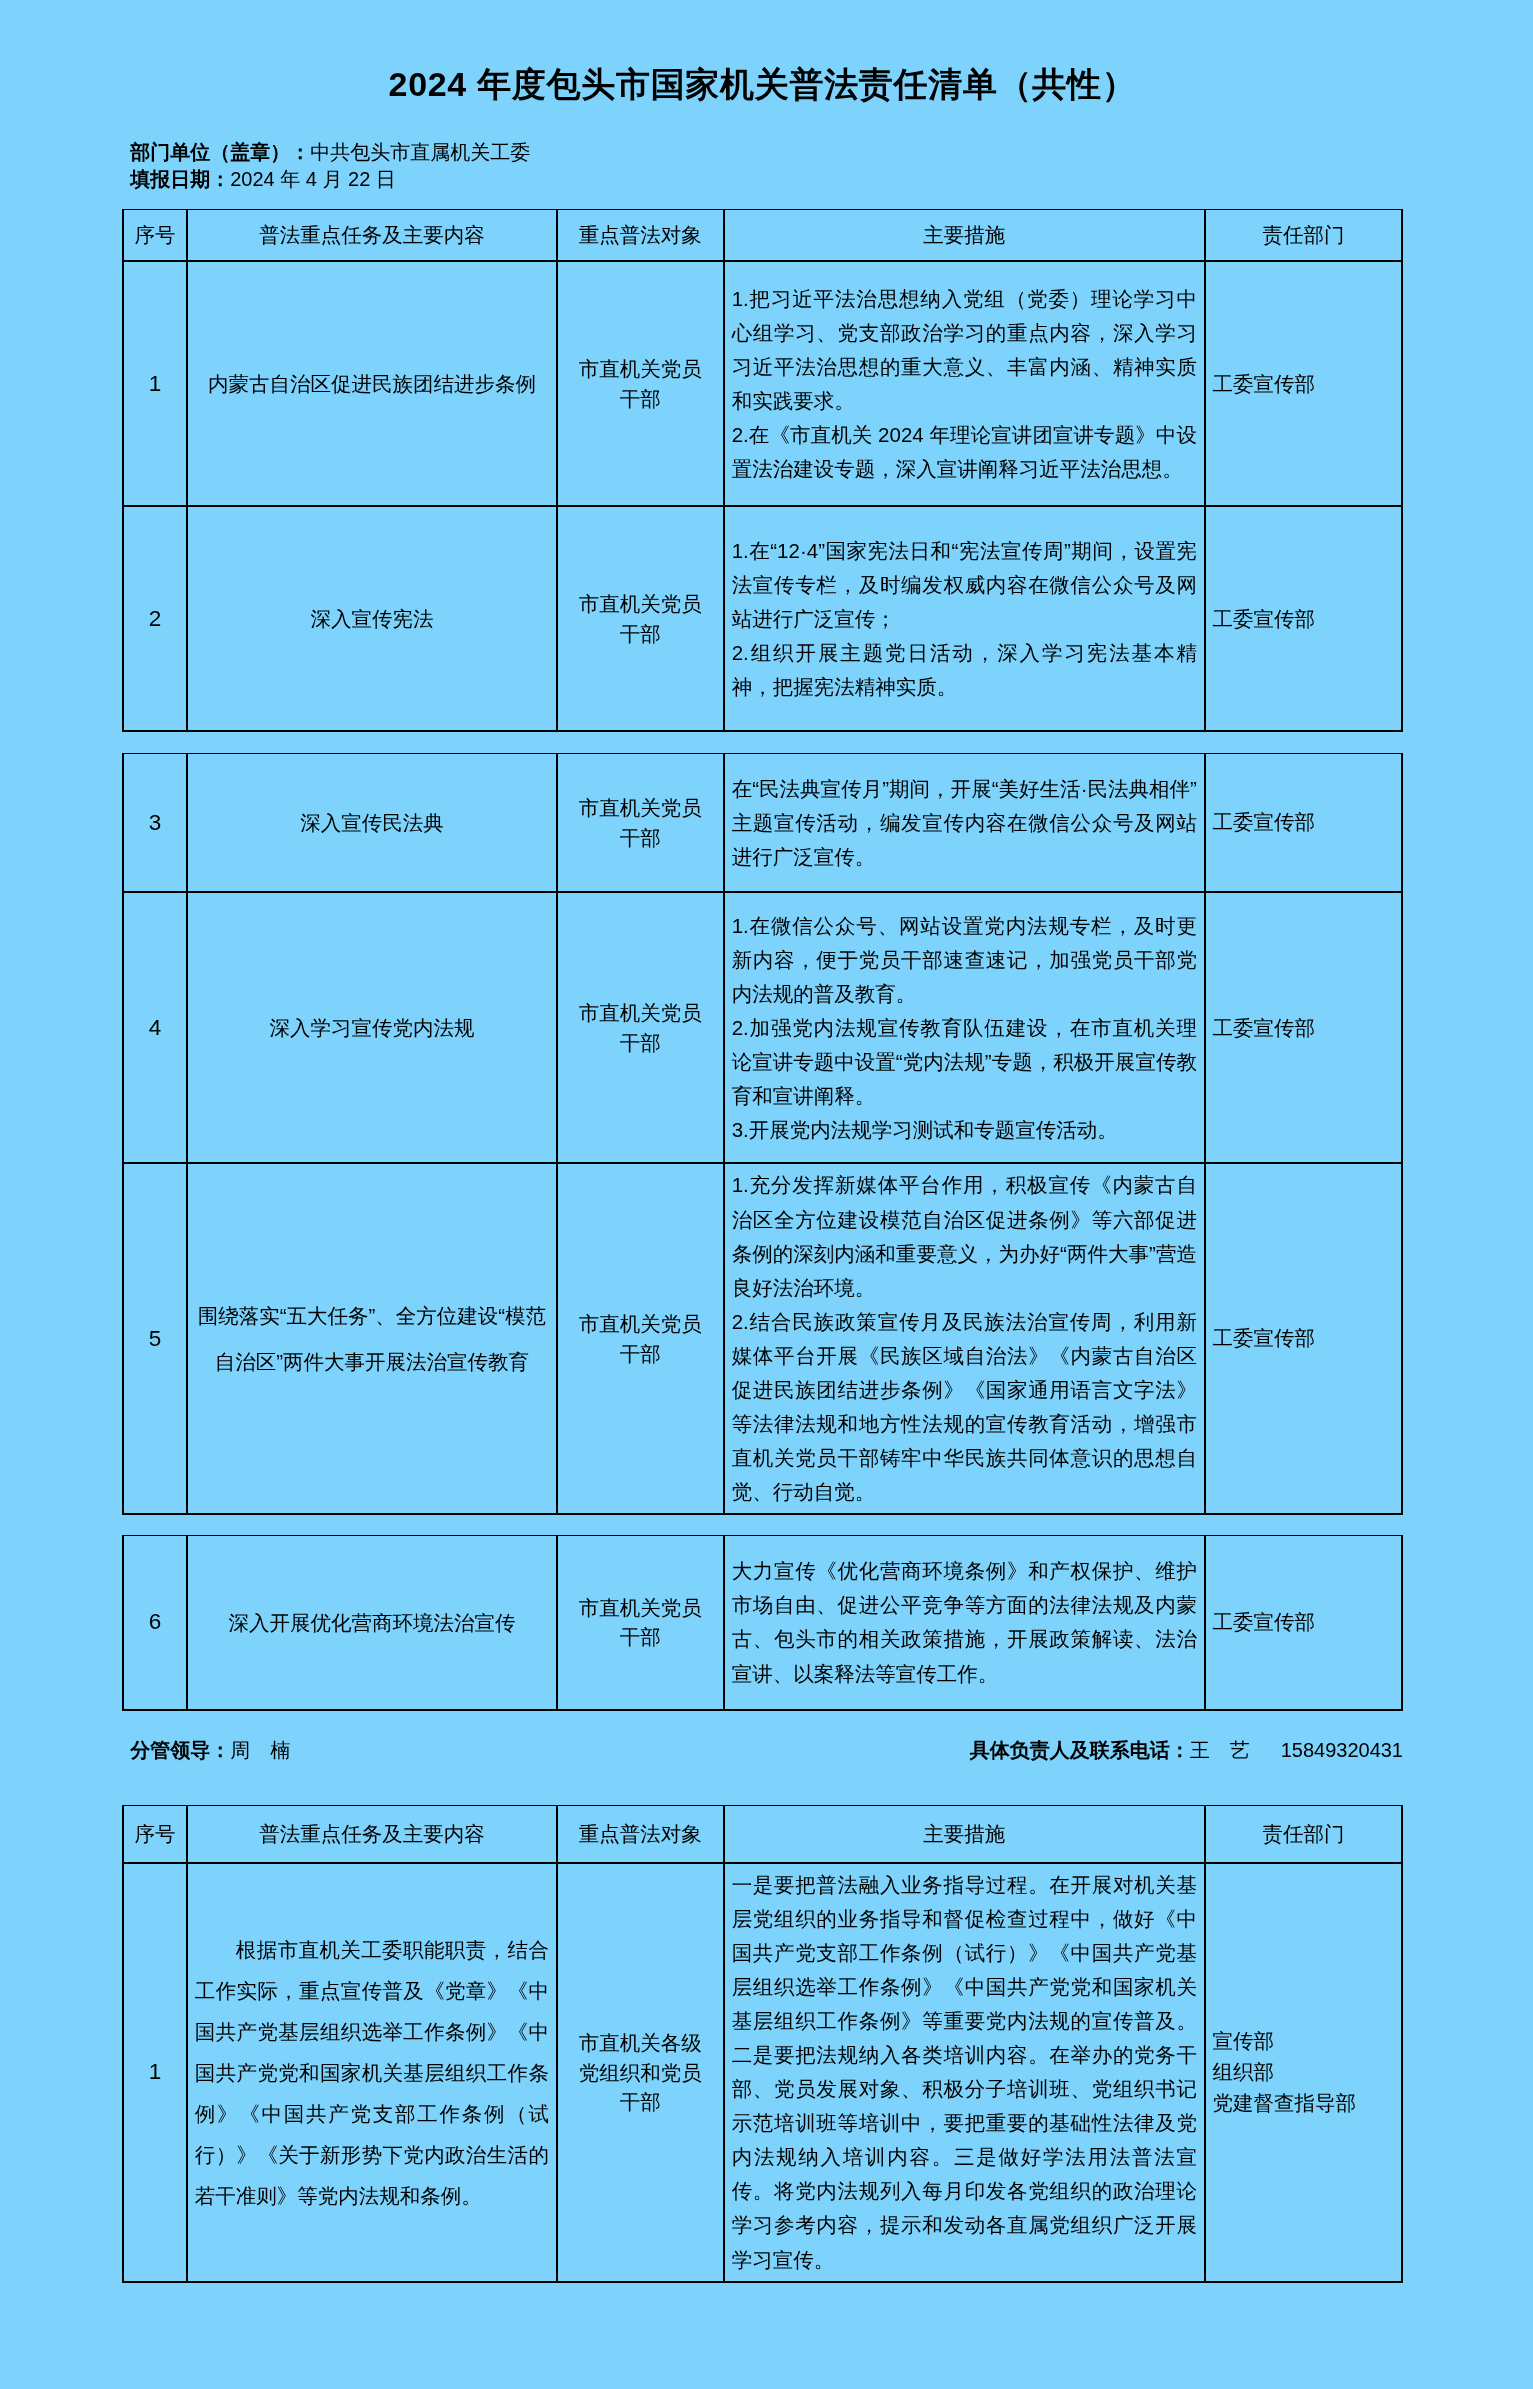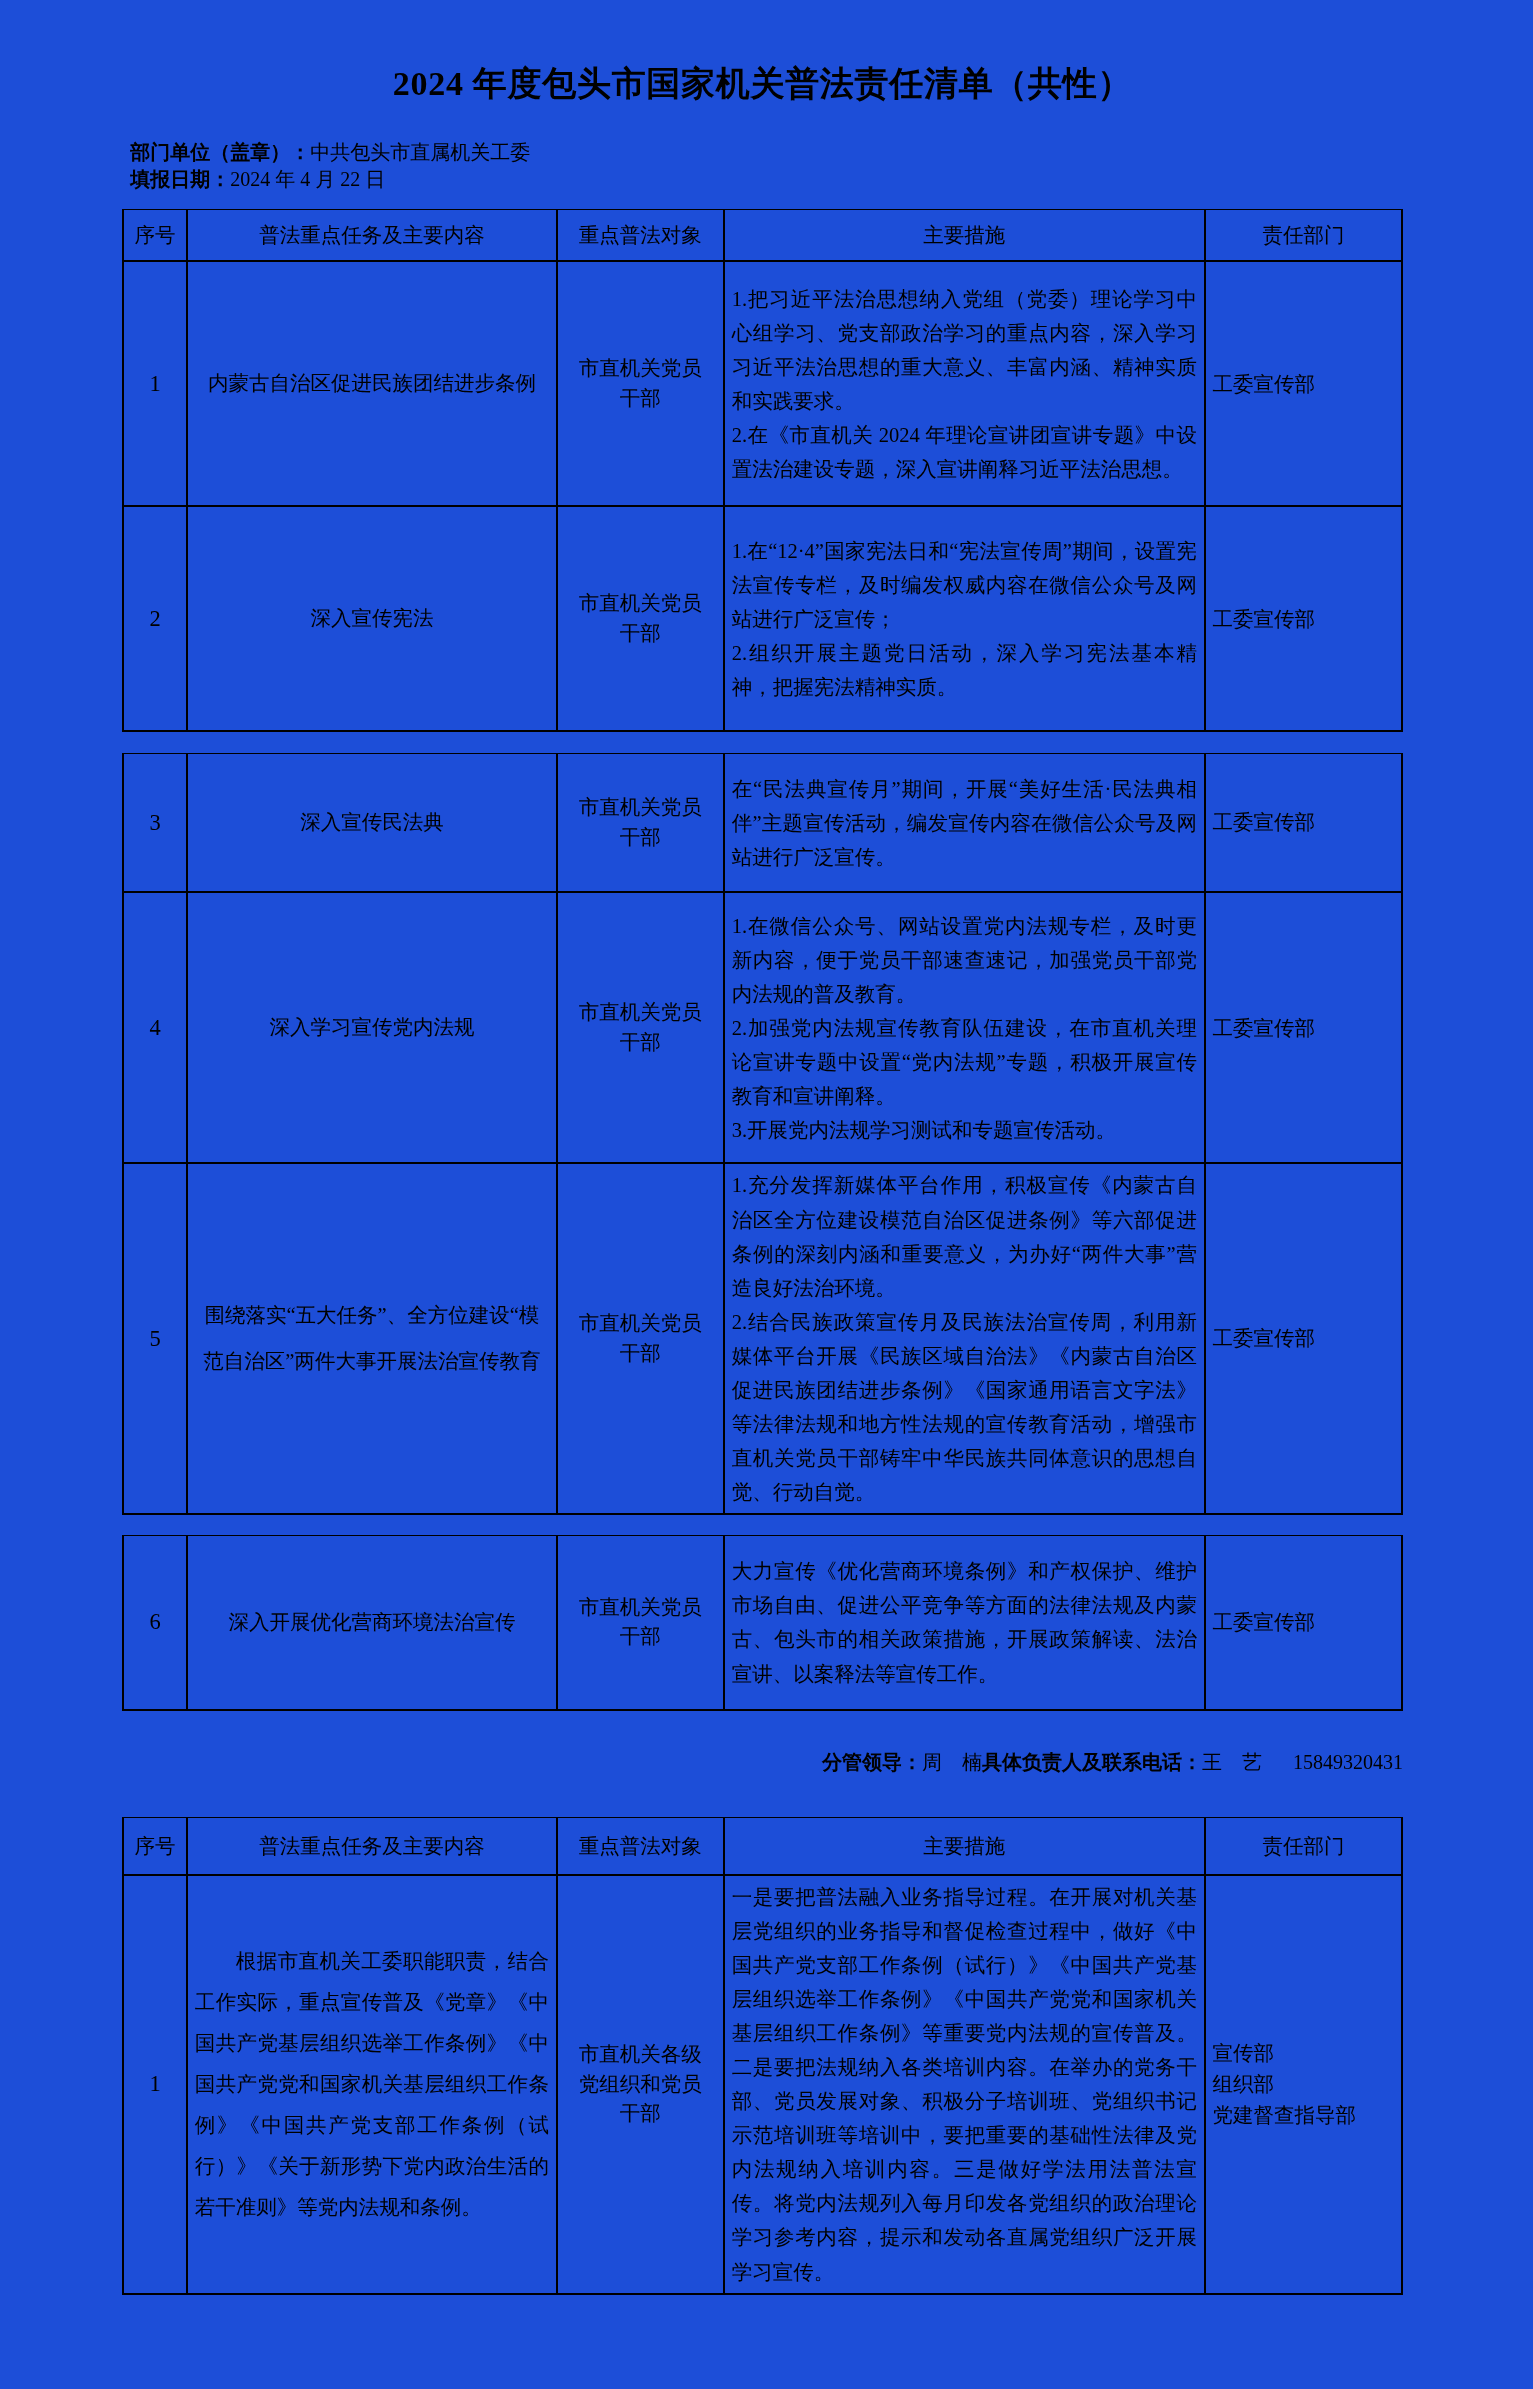--- a/index.html
+++ b/index.html
@@ -1,22 +1,22 @@
 <!DOCTYPE html>
 <html lang="zh" style="font-size:11px"><head>
 <meta charset="utf-8">
 <style>
   html,body { margin:0; padding:0; background:#ffffff; }
   .page {
     position:relative;
     width:1534px;
     height:2389px;
-    background:#1d4ed8;
+    background:#7dd3fc;
     color:#000;
-    font-family:Liberation Serif, serif;
+    font-family:Liberation Sans, sans-serif;
     overflow:hidden;
   }
   .doc {
     position:absolute;
     left:122px;
     top:0;
     width:1281px;
   }
   .doc-title {
     margin:63px 0 0 0;
@@ -32,23 +32,23 @@
     display:flex;
     justify-content:space-between;
     align-items:baseline;
     font-size:20px;
     padding-left:8.2px;
     flex-direction:column;
   }
   .meta-label { font-weight:bold; }
   .meta-value { font-weight:normal; }
   .footer-row {
-    margin-top:38px;
+    margin-top:26px;
     display:flex;
-    justify-content:flex-end;
+    justify-content:space-between;
     align-items:baseline;
     font-size:20px;
     padding-left:8.2px;
   }
   .footer-label { font-weight:bold; }
   .footer-value { font-weight:normal; }
   .footer-phone { margin-left:31px; font-weight:normal; }
 
   table.sheet {
     width:100%;

